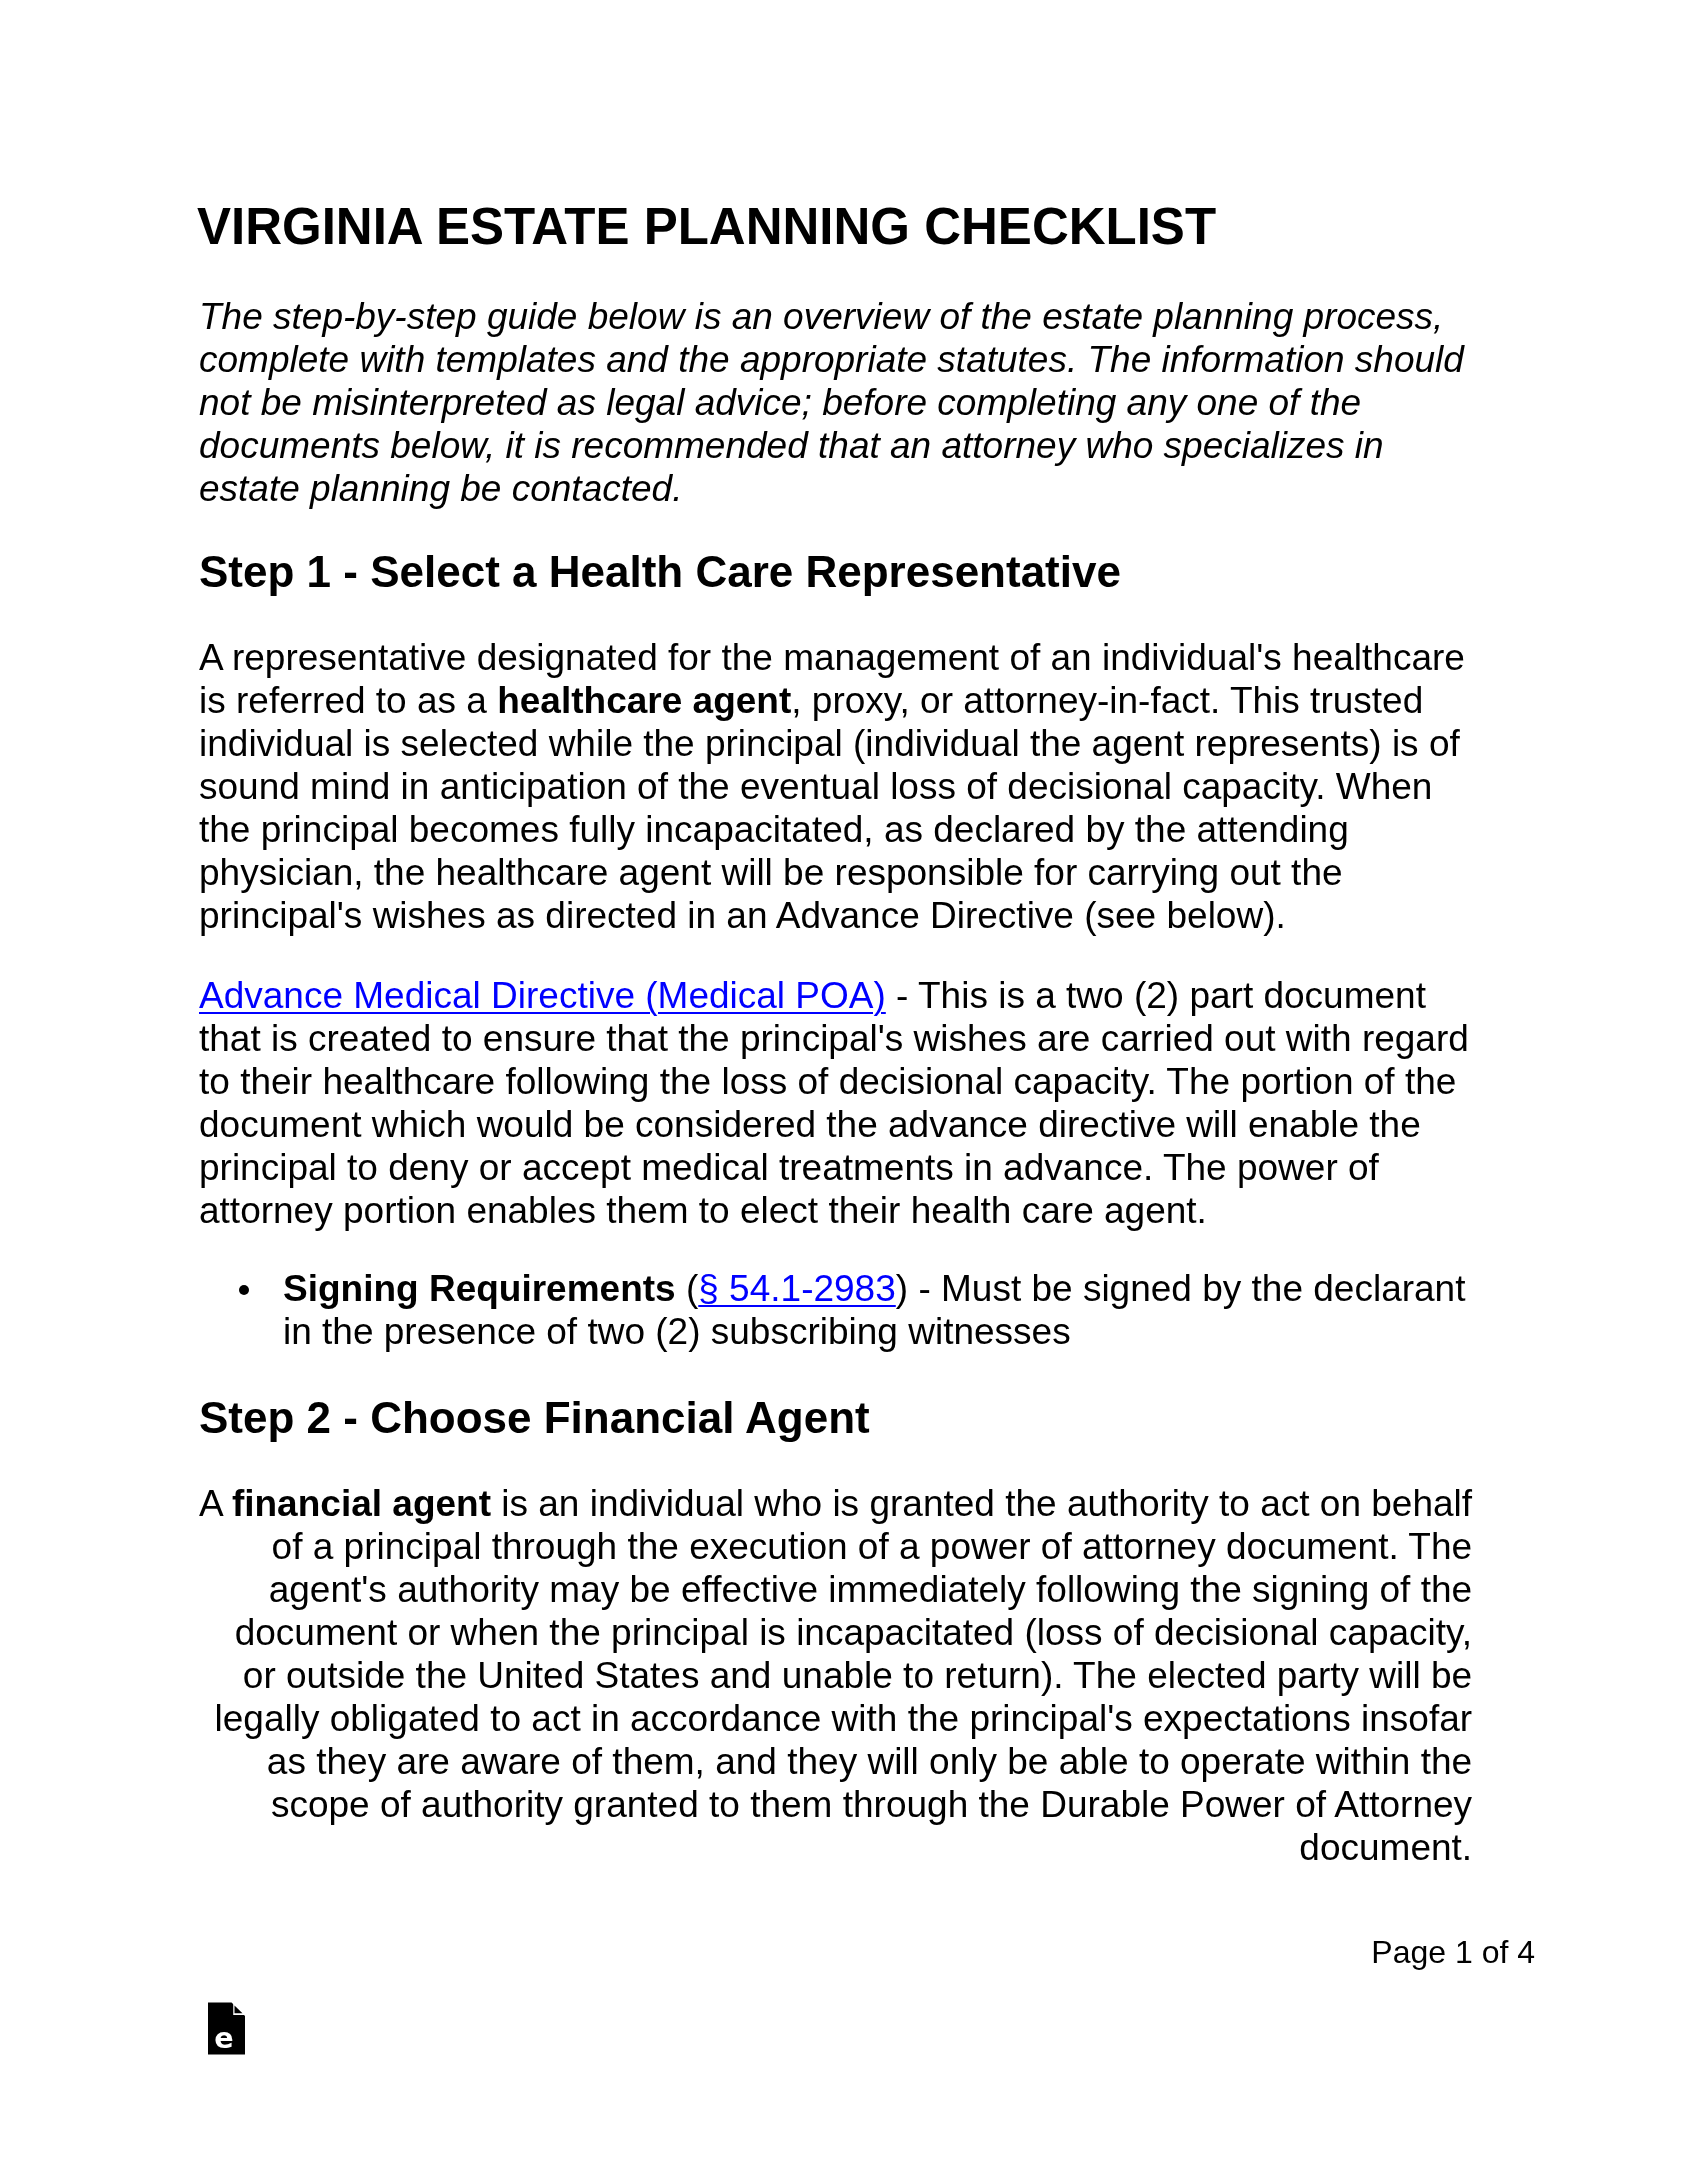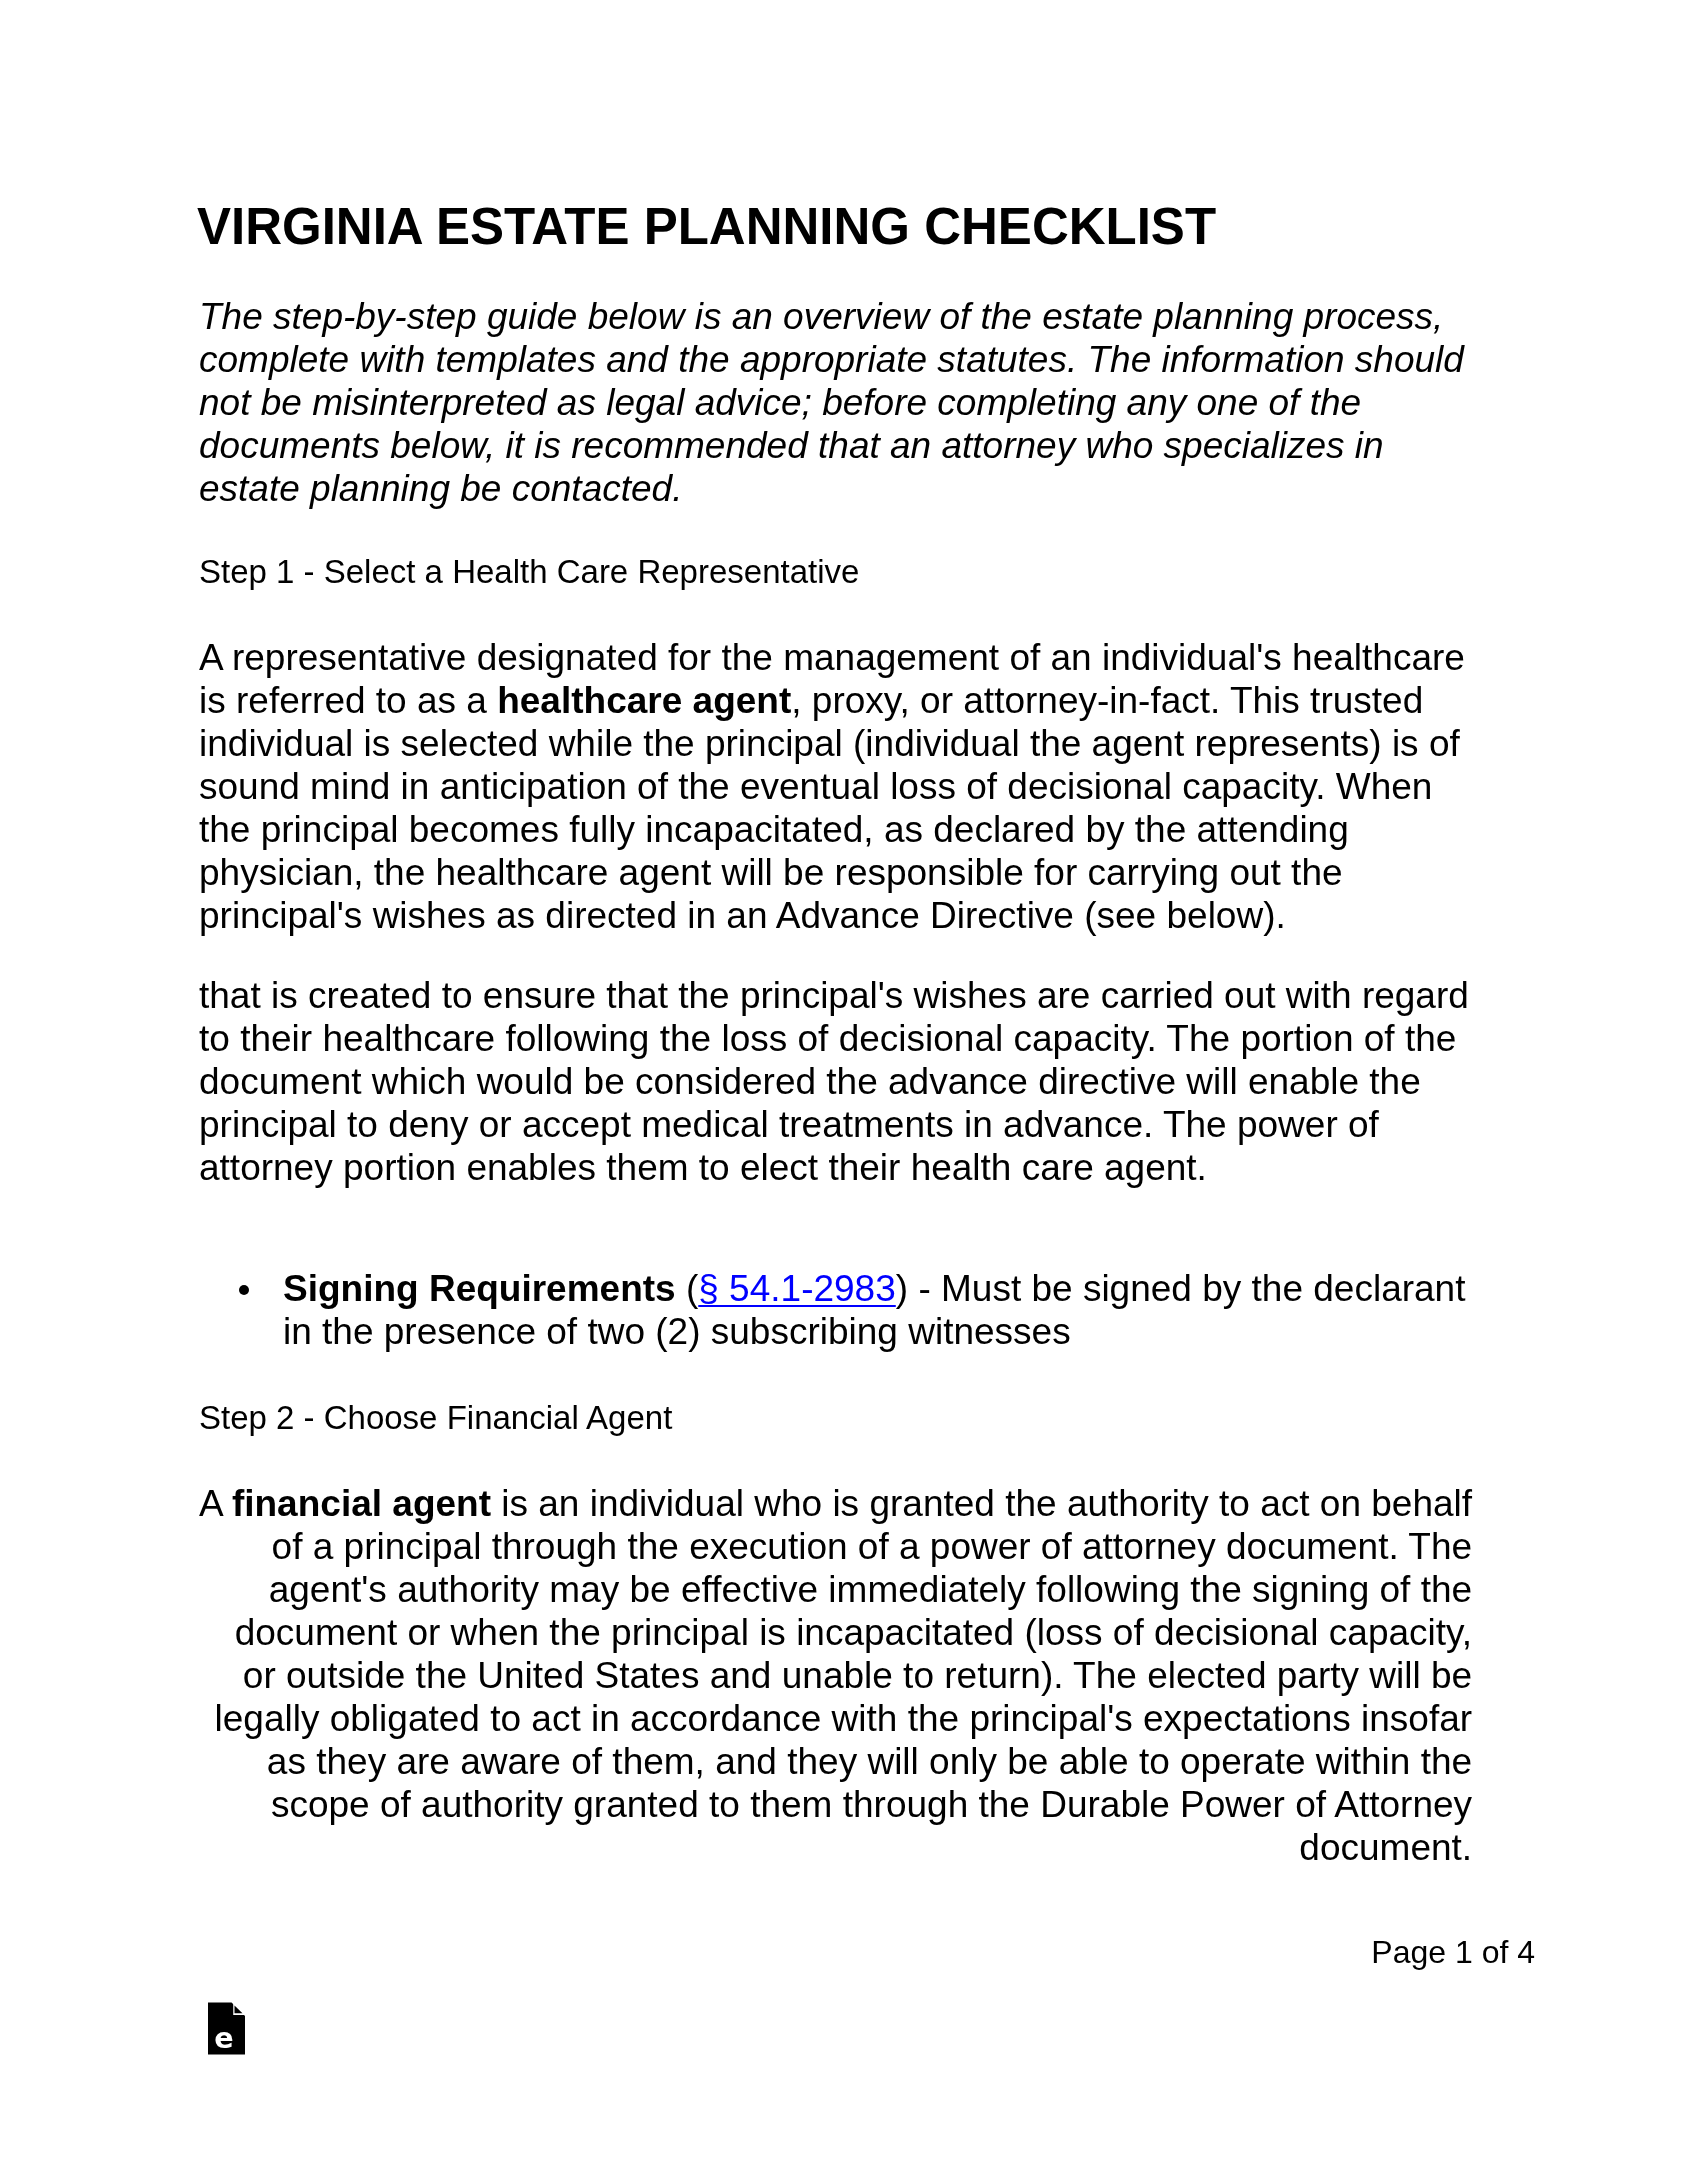--- a/index.html
+++ b/index.html
@@ -3,21 +3,21 @@
 <meta charset="utf-8">
 <style>
   html, body { margin: 0; padding: 0; background: #ffffff; }
   body { width: 1685px; height: 2181px; position: relative; overflow: hidden;
          font-family: "Liberation Sans", sans-serif; color: #000000; }
   .page { position: absolute; left: 0; top: 0; width: 1685px; height: 2181px; background: #ffffff; }
   .title { position: absolute; left: 0; width: 1413px; top: 197px; text-align: center;
            font-size: 51px; line-height: 60px; font-weight: bold; white-space: nowrap; }
   .block { position: absolute; left: 199px; }
   .line { font-size: 37px; line-height: 43px; white-space: nowrap; height: 43px; }
-  .heading { font-size: 33px; line-height: 51px; font-weight: normal; white-space: nowrap; }
+  .heading { font-size: 44px; line-height: 51px; font-weight: bold; white-space: nowrap; }
   b, .bold { font-weight: bold; }
   a.link { color: #0000ff; text-decoration: underline; text-decoration-thickness: 1.7px; text-underline-offset: 4.3px; cursor: pointer; }
   #intro { top: 295px; font-style: italic; }
   #step1-heading { top: 546px; }
   #step1-para { top: 636px; }
   #link-para { top: 974px; }
   #bullet-list { top: 1267px; left: 199px; }
   #step2-heading { top: 1392px; }
   #step2-para { top: 1482px; text-align: right; }
   .bullet-item { position: relative; padding-left: 84px; }
@@ -46,20 +46,21 @@
     <div class="line">A representative designated for the management of an individual's healthcare</div>
     <div class="line"><span>is referred to as a </span><span class="bold">healthcare agent</span><span>, proxy, or attorney-in-fact. This trusted</span></div>
     <div class="line">individual is selected while the principal (individual the agent represents) is of</div>
     <div class="line">sound mind in anticipation of the eventual loss of decisional capacity. When</div>
     <div class="line">the principal becomes fully incapacitated, as declared by the attending</div>
     <div class="line">physician, the healthcare agent will be responsible for carrying out the</div>
     <div class="line">principal's wishes as directed in an Advance Directive (see below).</div>
   </div>
 
   <div class="block" id="link-para">
+    <div class="line"><a class="link">Advance Medical Directive (Medical POA)</a><span> - This is a two (2) part document</span></div>
     <div class="line">that is created to ensure that the principal's wishes are carried out with regard</div>
     <div class="line">to their healthcare following the loss of decisional capacity. The portion of the</div>
     <div class="line">document which would be considered the advance directive will enable the</div>
     <div class="line">principal to deny or accept medical treatments in advance. The power of</div>
     <div class="line">attorney portion enables them to elect their health care agent.</div>
   </div>
 
   <div class="block" id="bullet-list">
     <div class="bullet-item">
       <span class="bullet-dot"></span>

